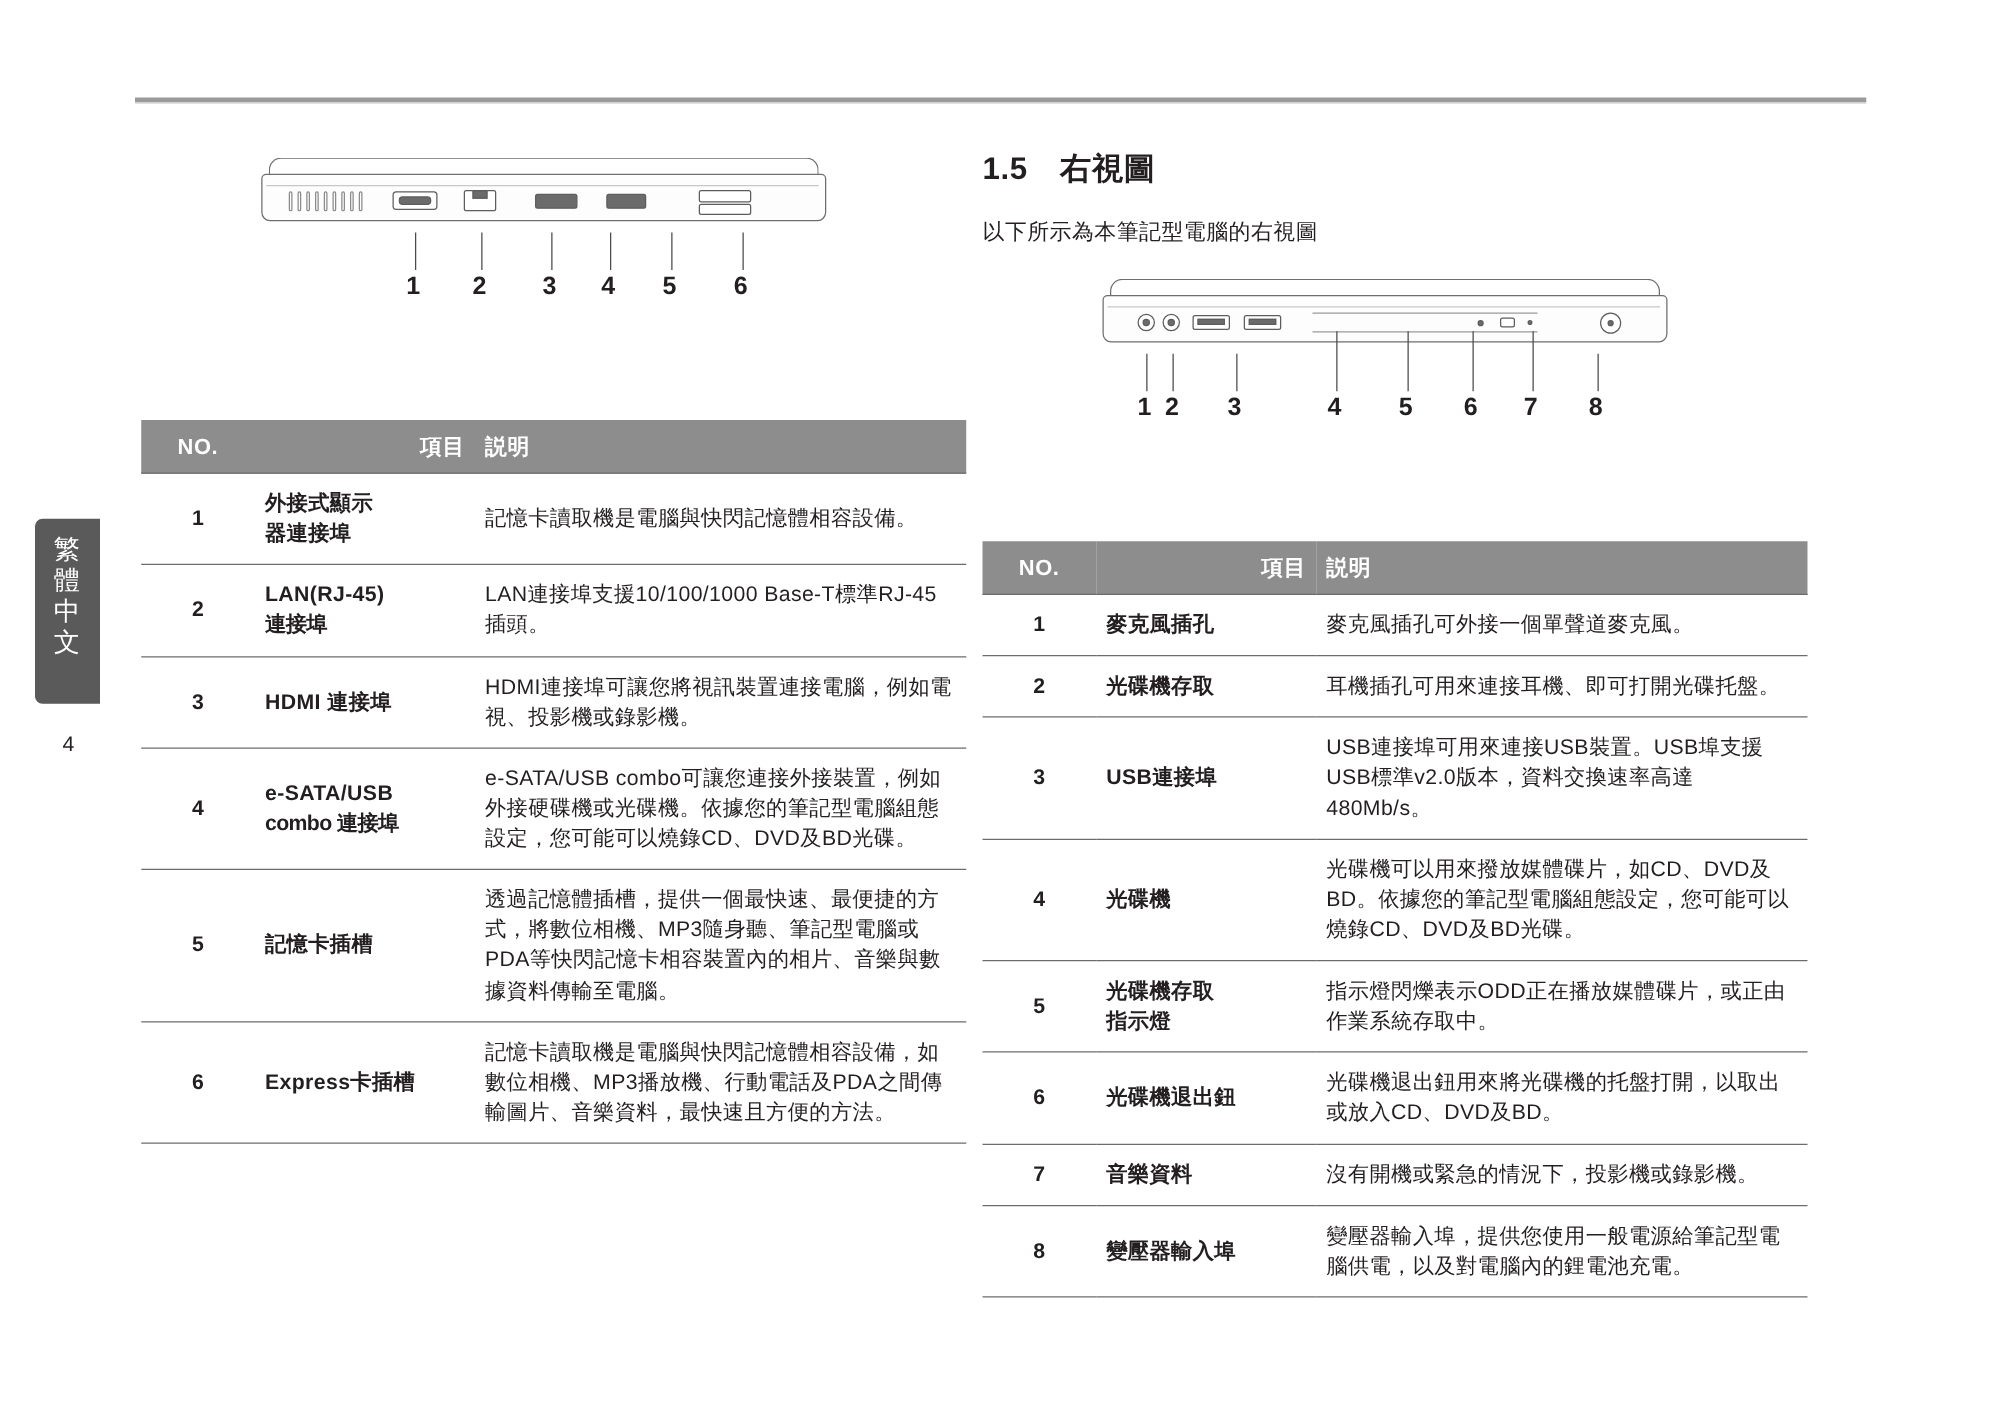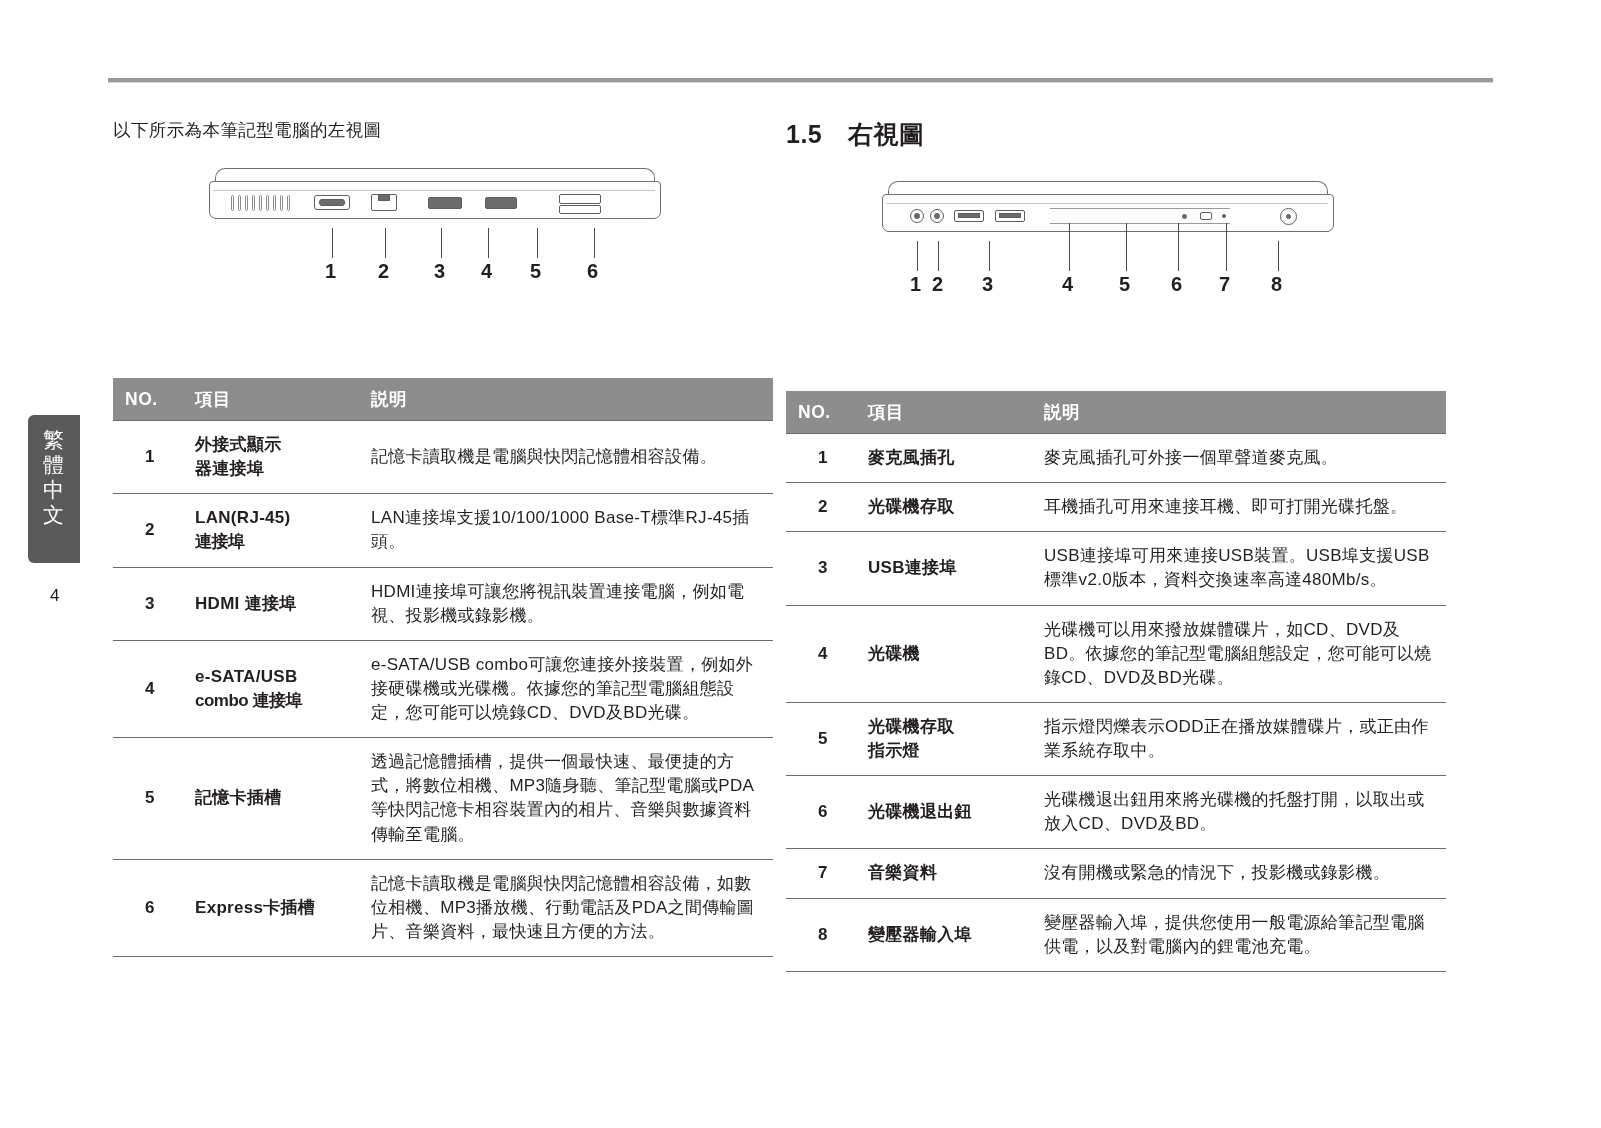--- a/index.html
+++ b/index.html
@@ -173,22 +173,22 @@
   }
   table.spec thead th {
     background: #8d8d8d;
     color: #ffffff;
     font-weight: bold;
     text-align: left;
     padding: 9px 8px;
     font-size: 17.5px;
     letter-spacing: 0.5px;
   }
-  table.spec thead th.c-no { width: 54px; padding-left: 12px; }
-  table.spec thead th.c-item { width: 160px; }
+  table.spec thead th.c-no { width: 54px; padding-left: 29px; }
+  table.spec thead th.c-item { width: 160px; text-align: right; }
   table.spec tbody td {
     border-bottom: 1.6px solid #6c6c6c;
     padding: 12px 8px;
     vertical-align: middle;
     line-height: 1.42;
     letter-spacing: 0.3px;
   }
   table.spec tbody td.c-no {
     text-align: center;
     font-weight: bold;
@@ -210,21 +210,20 @@
 
   <div class="side-tab">
     <span>繁</span>
     <span>體</span>
     <span>中</span>
     <span>文</span>
   </div>
   <div class="page-num">4</div>
 
   <div class="col col-left">
-    <p class="intro">以下所示為本筆記型電腦的左視圖</p>
 
     <div class="illus">
       <div class="device">
         <div class="shellTop"></div>
         <div class="shellMid"></div>
         <div class="shellLine"></div>
 
         <div class="vent">
           <i style="left:0"></i>
             <i style="left:7px"></i>
@@ -316,20 +315,21 @@
           <td>記憶卡讀取機是電腦與快閃記憶體相容設備，如數位相機、MP3播放機、行動電話及PDA之間傳輸圖片、音樂資料，最快速且方便的方法。</td>
         </tr>
       </tbody>
     </table>
   </div>
 
   <div class="col col-right">
     <h2 class="sec">
       <span class="num">1.5</span><span>右視圖</span>
     </h2>
+    <p class="intro">以下所示為本筆記型電腦的右視圖</p>
 
     <div class="illus">
       <div class="device">
         <div class="shellTop"></div>
         <div class="shellMid"></div>
         <div class="shellLine"></div>
 
         <div class="port round" style="left:28px;top:28px;width:14px;height:14px;"></div>
         <div class="port round fill" style="left:32px;top:32px;width:6px;height:6px;border-color:#5d5d5d;"></div>
 

